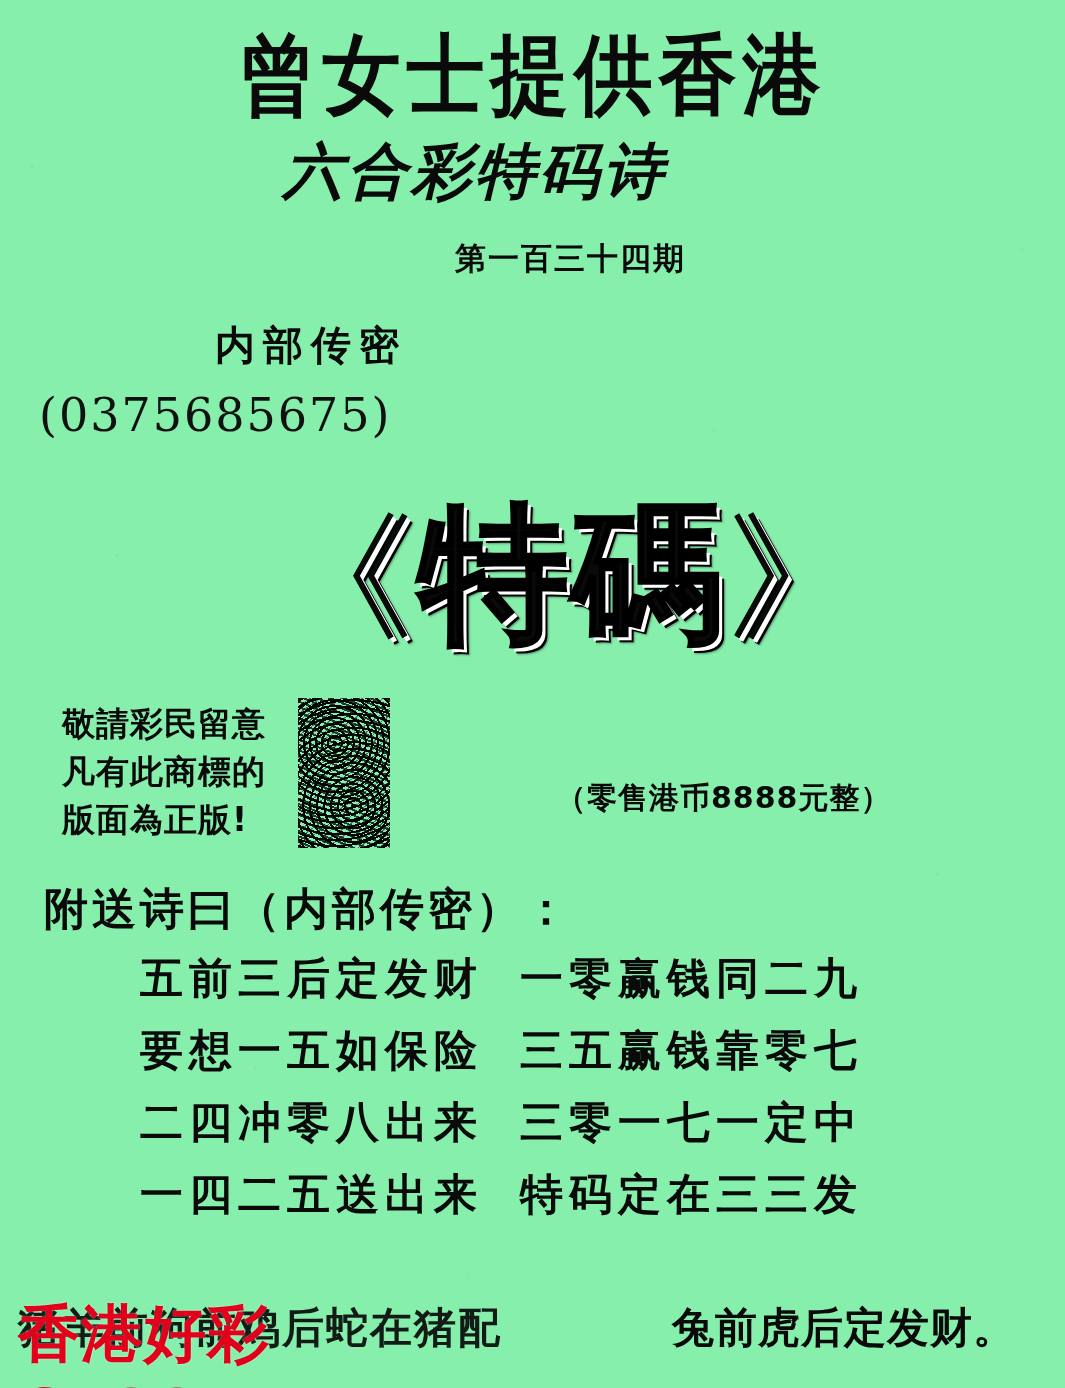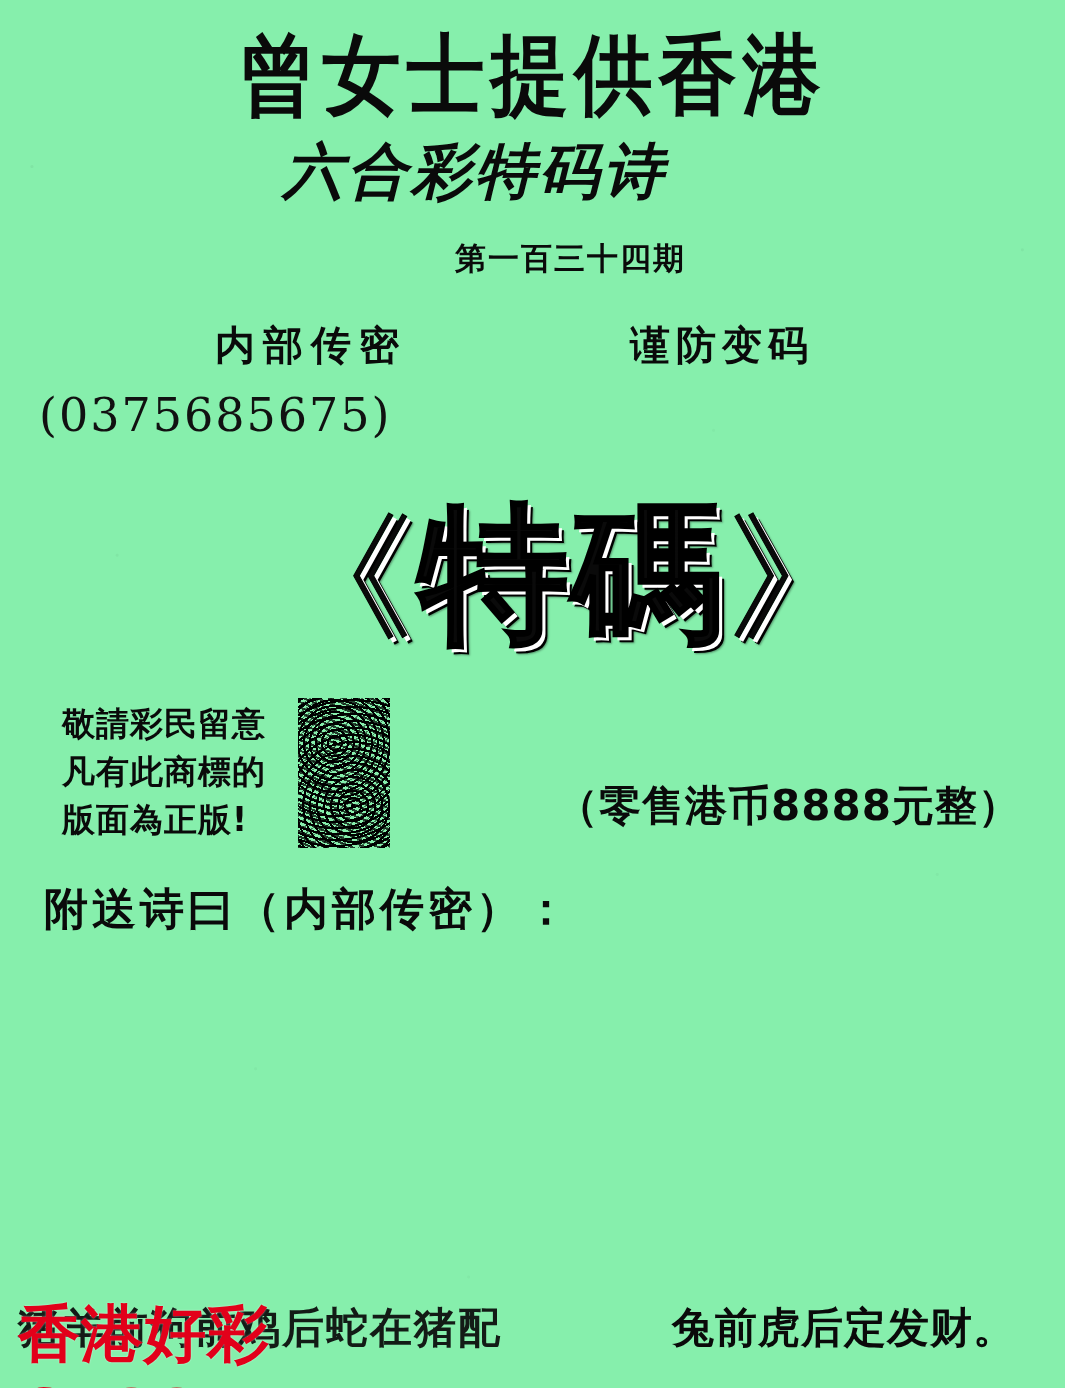--- a/index.html
+++ b/index.html
@@ -129,21 +129,21 @@
     background:
       repeating-radial-gradient(circle at 40% 30%, #000 0 2px, transparent 2px 6px),
       repeating-radial-gradient(circle at 60% 72%, #000 0 2px, transparent 2px 7px),
       repeating-linear-gradient(22deg, rgba(0,0,0,.75) 0 2px, transparent 2px 5px),
       repeating-linear-gradient(-35deg, rgba(0,0,0,.5) 0 1px, transparent 1px 6px);
     filter: contrast(1.3);
   }
 
   #price-note {
     top: 778px; left: 556px;
-    font-size: 42px;
+    font-size: 30px;
     letter-spacing: 1px;
     font-weight: 700;
   }
 
   
   #poem-header {
     top: 880px; left: 44px;
     font-size: 44px;
     letter-spacing: 4px;
     font-weight: 700;
@@ -215,40 +215,57 @@
   <div class="speckle"></div>
 
   <div class="abs cn" id="title-line-1">曾女士提供香港</div>
 
   <div class="abs cn" id="title-line-2">六合彩特码诗</div>
 
   <div class="abs cn" id="issue-line">第一百三十四期</div>
 
   <div class="abs cn" id="notice-left">内部传密</div>
 
-  <div class="abs cn" id="notice-right">谨防变码</div>
 
   <div class="abs" id="serial-number">(0375685675)</div>
 
   <div class="abs cn" id="headline">
     <span class="paren">《</span><span>特碼</span><span class="paren">》</span>
   </div>
 
   <div class="abs cn" id="trademark-note">
     <div>敬請彩民留意</div>
     <div>凡有此商標的</div>
     <div>版面為正版!</div>
   </div>
 
   <div class="abs" id="trademark-stamp"></div>
 
   <div class="abs cn" id="price-note">（零售港币8888元整）</div>
 
   <div class="abs cn" id="poem-header">附送诗曰（内部传密）：</div>
 
+  <div class="abs" id="poem-grid">
+    <div class="poem-row">
+      <div class="poem-cell left cn">五前三后定发财</div>
+      <div class="poem-cell right cn">一零赢钱同二九</div>
+    </div>
+    <div class="poem-row">
+      <div class="poem-cell left cn">要想一五如保险</div>
+      <div class="poem-cell right cn">三五赢钱靠零七</div>
+    </div>
+    <div class="poem-row">
+      <div class="poem-cell left cn">二四冲零八出来</div>
+      <div class="poem-cell right cn">三零一七一定中</div>
+    </div>
+    <div class="poem-row">
+      <div class="poem-cell left cn">一四二五送出来</div>
+      <div class="poem-cell right cn">特码定在三三发</div>
+    </div>
+  </div>
 
   <div class="abs cn" id="zodiac-line-left">猪羊前狗前鸡后蛇在猪配</div>
 
   <div class="abs cn" id="zodiac-line-right">兔前虎后定发财。</div>
 
   <div class="abs" id="watermark">
     <span class="wm-cn cn">香港好彩</span>
     <span class="wm-num">65881</span>
     <span class="wm-tld">.cc</span>
   </div>

